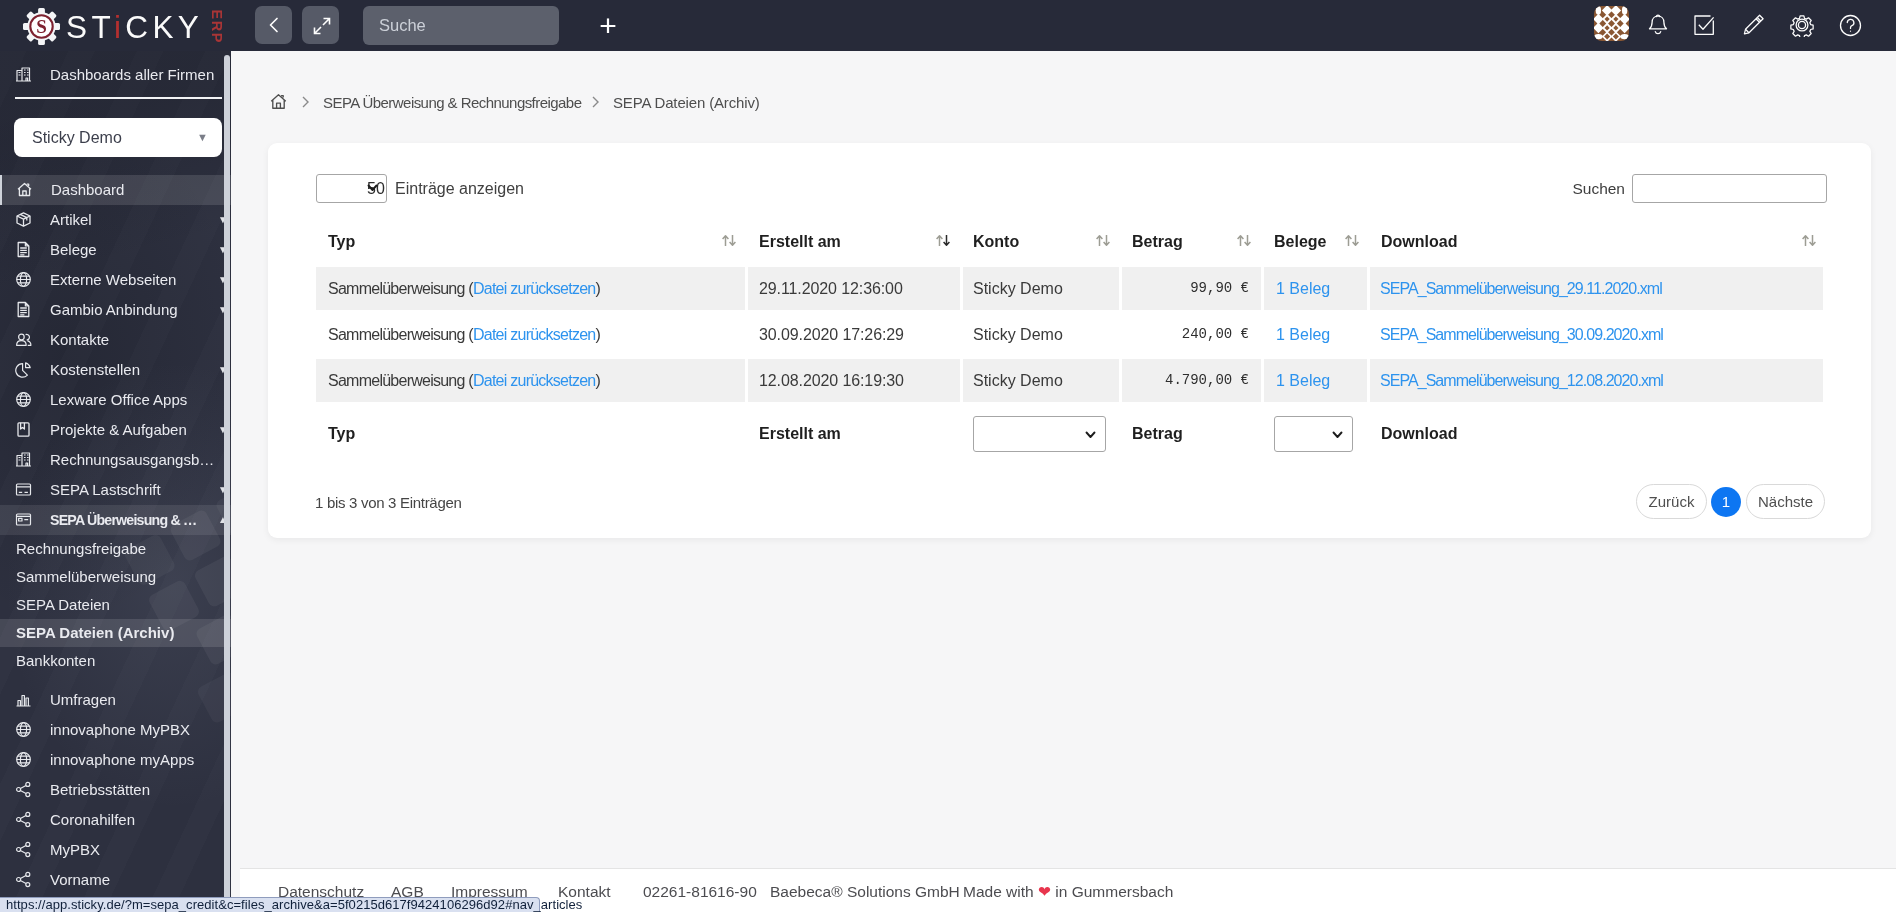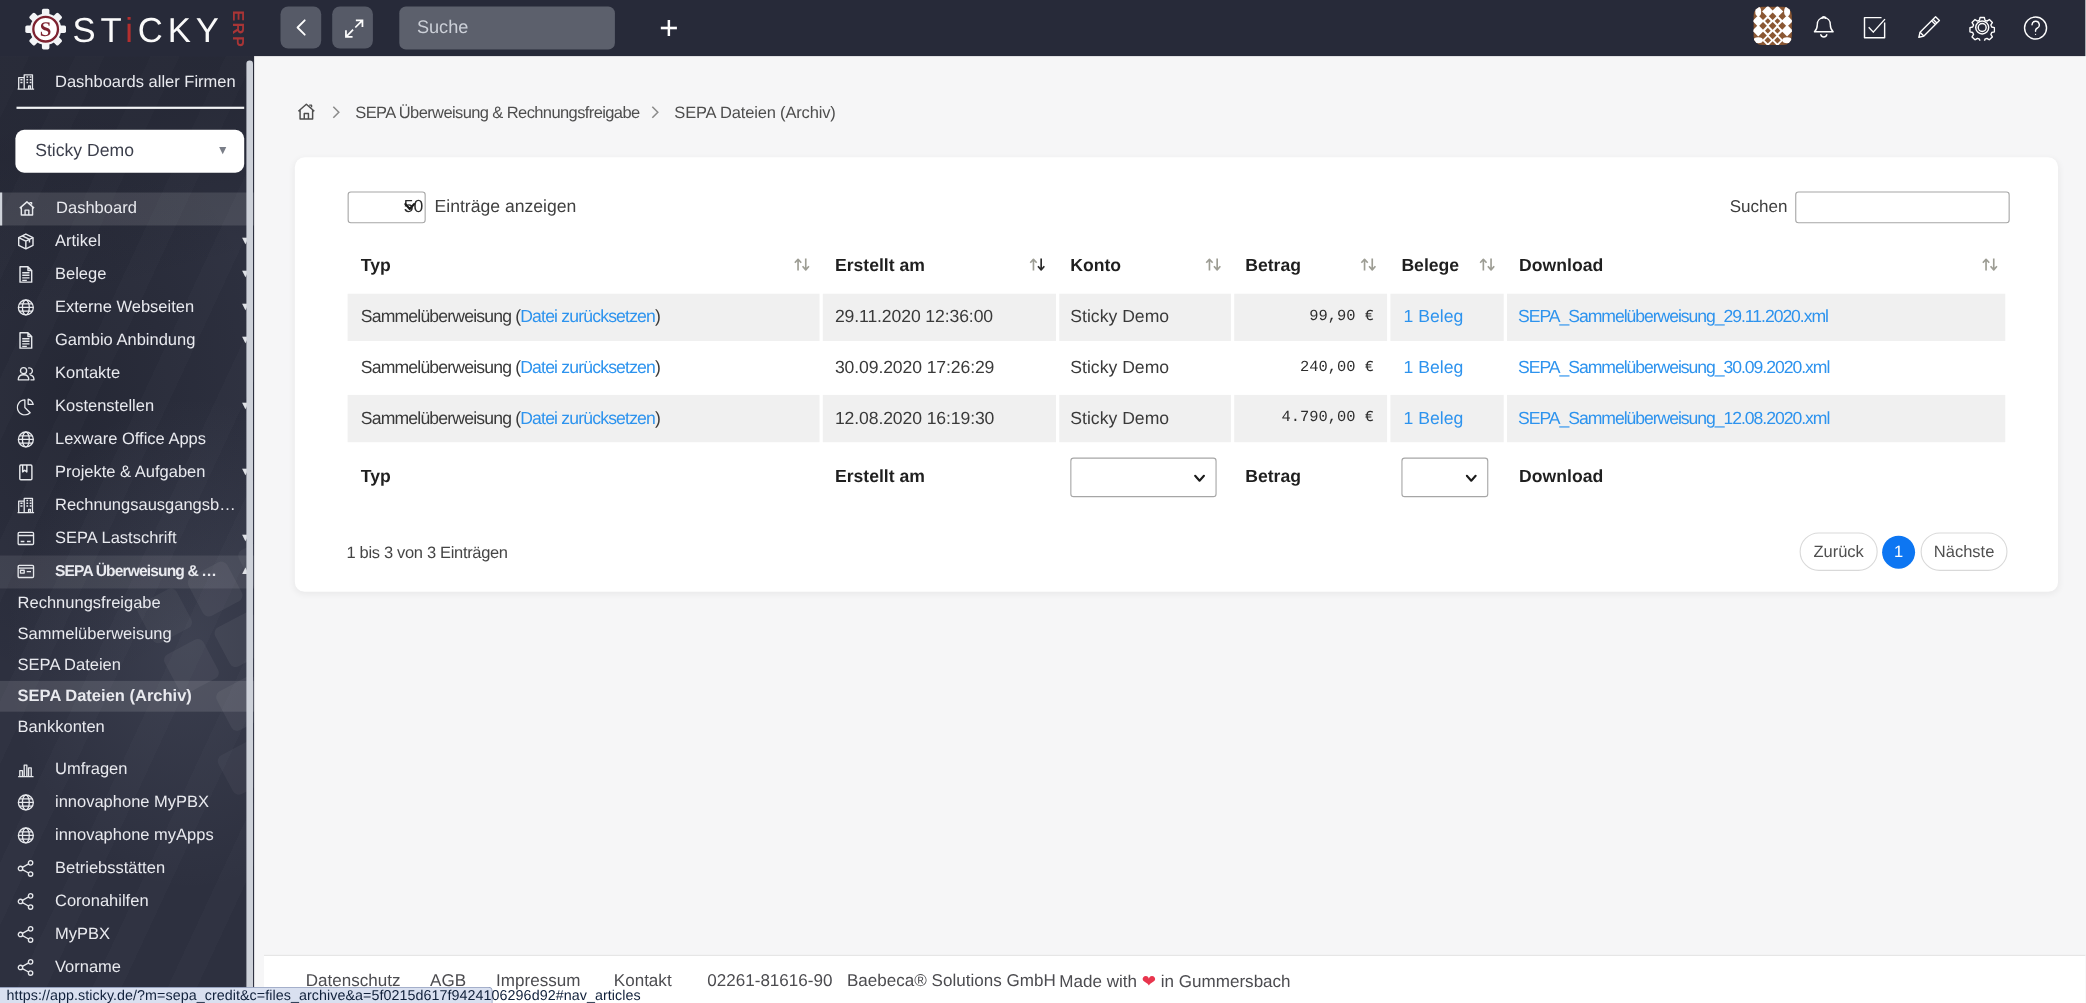--- a/index.html
+++ b/index.html
@@ -50,21 +50,21 @@
   .lnk { color:#2d93ee; }
   .mono { font-family:"Liberation Mono", monospace; font-size:14px; color:#2e2e2e; }
 
   .pagebtn { position:absolute; height:35px; border:1px solid #d9d9d9; border-radius:18px; background:#fff; color:#4f4f4f; font-size:15px; text-align:center; line-height:33px; }
 
   
   #footer { position:absolute; left:0px; top:817px; width:1656px; height:44px; background:#fff; border-top:1px solid #e4e4e4; }
   .ft { position:absolute; top:14px; font-size:15.5px; color:#4c4c50; white-space:nowrap; }
 
   
-  #status { position:absolute; left:0; top:897px; width:448px; height:15px; background:#d9e0f0; border-top:1px solid #8f9cbd; border-right:1px solid #8f9cbd; border-top-right-radius:4px; z-index:40; font-size:13px; letter-spacing:0.05px; color:#10203a; line-height:14px; padding-left:6px; white-space:nowrap; }
+  #status { position:absolute; left:0; top:897px; width:540px; height:15px; background:#d9e0f0; border-top:1px solid #8f9cbd; border-right:1px solid #8f9cbd; border-top-right-radius:4px; z-index:40; font-size:13px; letter-spacing:0.05px; color:#10203a; line-height:14px; padding-left:6px; white-space:nowrap; }
 </style>
 </head>
 <body>
 
 <svg width="0" height="0" style="position:absolute;">
 <defs>
   <g id="ic-home" fill="none" stroke="#e6e8ec" stroke-width="1.3" stroke-linejoin="round">
     <path d="M2 8.2 L8.5 2.5 L15 8.2 M3.4 7.2 V14.5 H13.6 V7.2 M10.8 3.2 h1.9 v1.8"></path>
     <path d="M6.8 14.5 V10 h3.4 v4.5"></path>
   </g>

